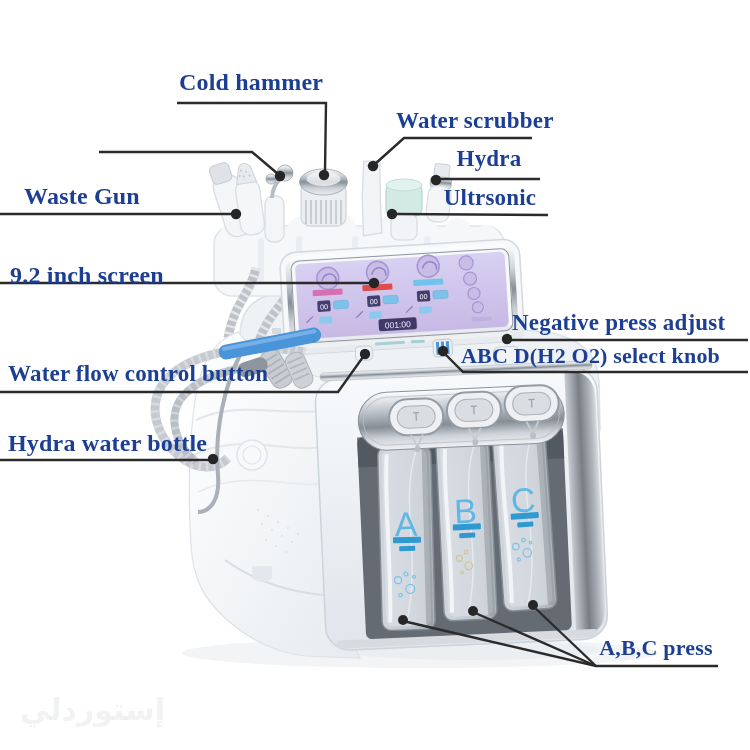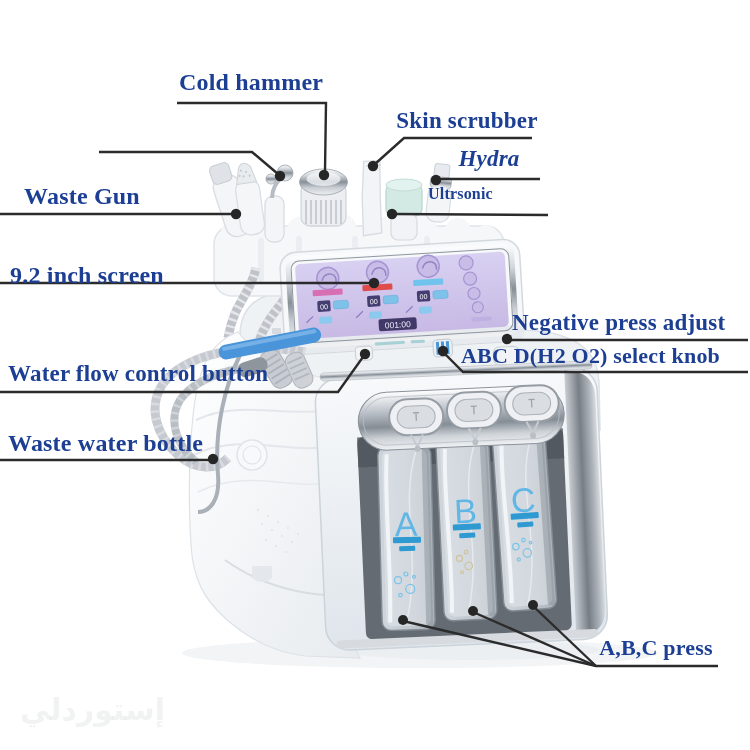--- a/index.html
+++ b/index.html
@@ -364,24 +364,24 @@
       <circle cx="365" cy="354" r="5.2"></circle>
         <circle cx="213" cy="459" r="5.2"></circle>
       <circle cx="403" cy="620" r="5"></circle>
         <circle cx="473" cy="611" r="5"></circle>
         <circle cx="533" cy="605" r="5"></circle>
     </g>
   </svg>
 
   <div class="callout" style="left:172px;top:70px;width:158px;text-align:center;font-size:24px;">Cold hammer</div>
   <div class="callout" style="left:6px;top:184px;width:152px;text-align:center;font-size:24px;">Waste Gun</div>
-  <div class="callout" style="left:396px;top:109px;width:142px;text-align:center;font-size:23px;">Skin scrubber</div>
-  <div class="callout" style="left:436px;top:147px;width:106px;text-align:center;font-size:23px;font-style:italic;">Hydra</div>
-  <div class="callout" style="left:428px;top:186px;width:124px;font-size:16px;">Ultrsonic</div>
+  <div class="callout" style="left:396px;top:109px;width:142px;text-align:center;font-size:23px;">Water scrubber</div>
+  <div class="callout" style="left:436px;top:147px;width:106px;text-align:center;font-size:23px;">Hydra</div>
+  <div class="callout" style="left:428px;top:186px;width:124px;text-align:center;font-size:23px;">Ultrsonic</div>
   <div class="callout" style="left:10px;top:254px;width:200px;font-size:24px;margin-top:9px;">9.2 inch screen</div>
   <div class="callout" style="left:512px;top:311px;width:240px;font-size:23px;">Negative press adjust</div>
   <div class="callout" style="left:461px;top:345px;width:292px;font-size:22px;">ABC D(H2 O2) select knob</div>
   <div class="callout" style="left:8px;top:362px;width:310px;font-size:23px;">Water flow control button</div>
-  <div class="callout" style="left:8px;top:431px;width:230px;font-size:24px;">Waste water bottle</div>
+  <div class="callout" style="left:8px;top:431px;width:230px;font-size:24px;">Hydra water bottle</div>
   <div class="callout" style="left:590px;top:637px;width:132px;text-align:center;font-size:22px;">A,B,C press</div>
 
   <div class="watermark">إستوردلي</div>
 </div>
 
 </body></html>

